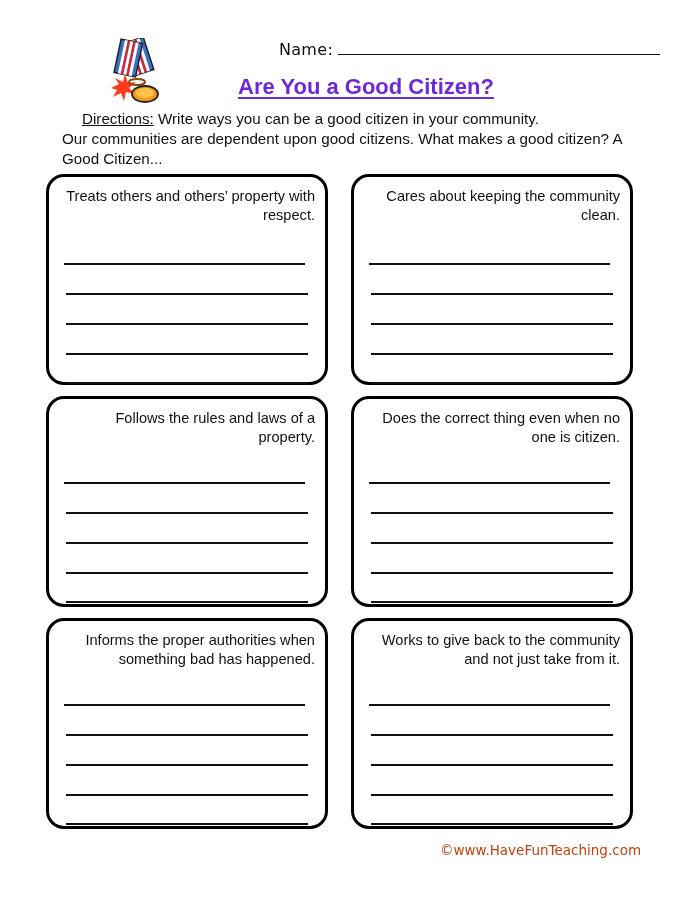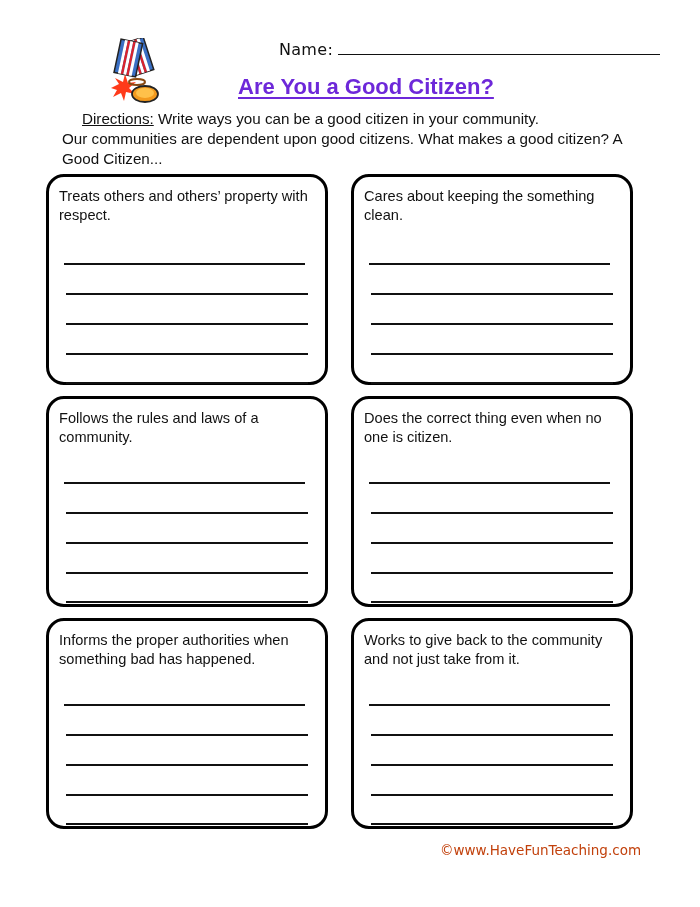--- a/index.html
+++ b/index.html
@@ -4,21 +4,21 @@
 <style>
   html, body { margin: 0; padding: 0; background: #ffffff; }
   body { width: 700px; height: 907px; position: relative; overflow: hidden; font-family: "Liberation Sans", sans-serif; color: #111; }
   .medal { position: absolute; left: 103px; top: 38px; width: 70px; height: 70px; }
   .name-line { position: absolute; left: 263px; top: 40px; font-size: 16px; font-family: "DejaVu Sans", sans-serif; letter-spacing: 0.3px; color: #111; white-space: nowrap; margin-left: 16px; }
   .name-line .blank { display: inline-block; width: 322px; border-bottom: 1.3px solid #111; margin-left: 5px; height: 14px; vertical-align: baseline; }
   .title { position: absolute; left: 238px; top: 74px; font-size: 22px; text-decoration: underline; text-underline-offset: 3px; color: #6d28d9; white-space: nowrap; font-weight: bold; }
   .directions { position: absolute; left: 62px; top: 109px; width: 560px; font-size: 15.2px; line-height: 20px; color: #111; }
   .directions .dlabel { text-decoration: underline; margin-left: 20px; }
   .box { position: absolute; width: 282px; height: 211px; border: 3px solid #000; border-radius: 18px; box-sizing: border-box; }
-  .box .prompt { position: absolute; left: 10px; right: 10px; top: 10px; text-align: left; font-size: 14.6px; line-height: 19px; color: #111; }
+  .box .prompt { position: absolute; left: 10px; right: 10px; top: 10px; text-align: right; font-size: 14.6px; line-height: 19px; color: #111; }
   .box .line { position: absolute; left: 17px; right: 17px; height: 0; border-top: 2.2px solid #111; }
   .footer { position: absolute; left: 440px; top: 842px; font-size: 13.5px; font-family: "DejaVu Sans", sans-serif; color: #c2410c; white-space: nowrap; }
 </style>
 </head>
 <body>
 
 <svg class="medal" viewBox="0 0 70 70">
 
   <polygon points="8,50 16,46 12,40 20,44 22,36 25,45 33,44 26,50 32,56 23,54 21,63 18,55 10,59 14,52" fill="#ff3a1a"></polygon>
 
@@ -60,30 +60,30 @@
 <div class="box" style="left:46px; top:174px;">
   <div class="prompt">Treats others and others’ property with respect.</div>
   <div class="line" style="top:86px; left:15px; right:20px;"></div>
   <div class="line" style="top:116px;"></div>
   <div class="line" style="top:146px;"></div>
   <div class="line" style="top:176px;"></div>
   <div class="line" style="top:205px;"></div>
 </div>
 
 <div class="box" style="left:351px; top:174px;">
-  <div class="prompt">Cares about keeping the something clean.</div>
+  <div class="prompt">Cares about keeping the community clean.</div>
   <div class="line" style="top:86px; left:15px; right:20px;"></div>
   <div class="line" style="top:116px;"></div>
   <div class="line" style="top:146px;"></div>
   <div class="line" style="top:176px;"></div>
   <div class="line" style="top:205px;"></div>
 </div>
 
 <div class="box" style="left:46px; top:396px;">
-  <div class="prompt">Follows the rules and laws of a community.</div>
+  <div class="prompt">Follows the rules and laws of a property.</div>
   <div class="line" style="top:83px; left:15px; right:20px;"></div>
   <div class="line" style="top:113px;"></div>
   <div class="line" style="top:143px;"></div>
   <div class="line" style="top:173px;"></div>
   <div class="line" style="top:202px;"></div>
 </div>
 
 <div class="box" style="left:351px; top:396px;">
   <div class="prompt">Does the correct thing even when no one is citizen.</div>
   <div class="line" style="top:83px; left:15px; right:20px;"></div>

